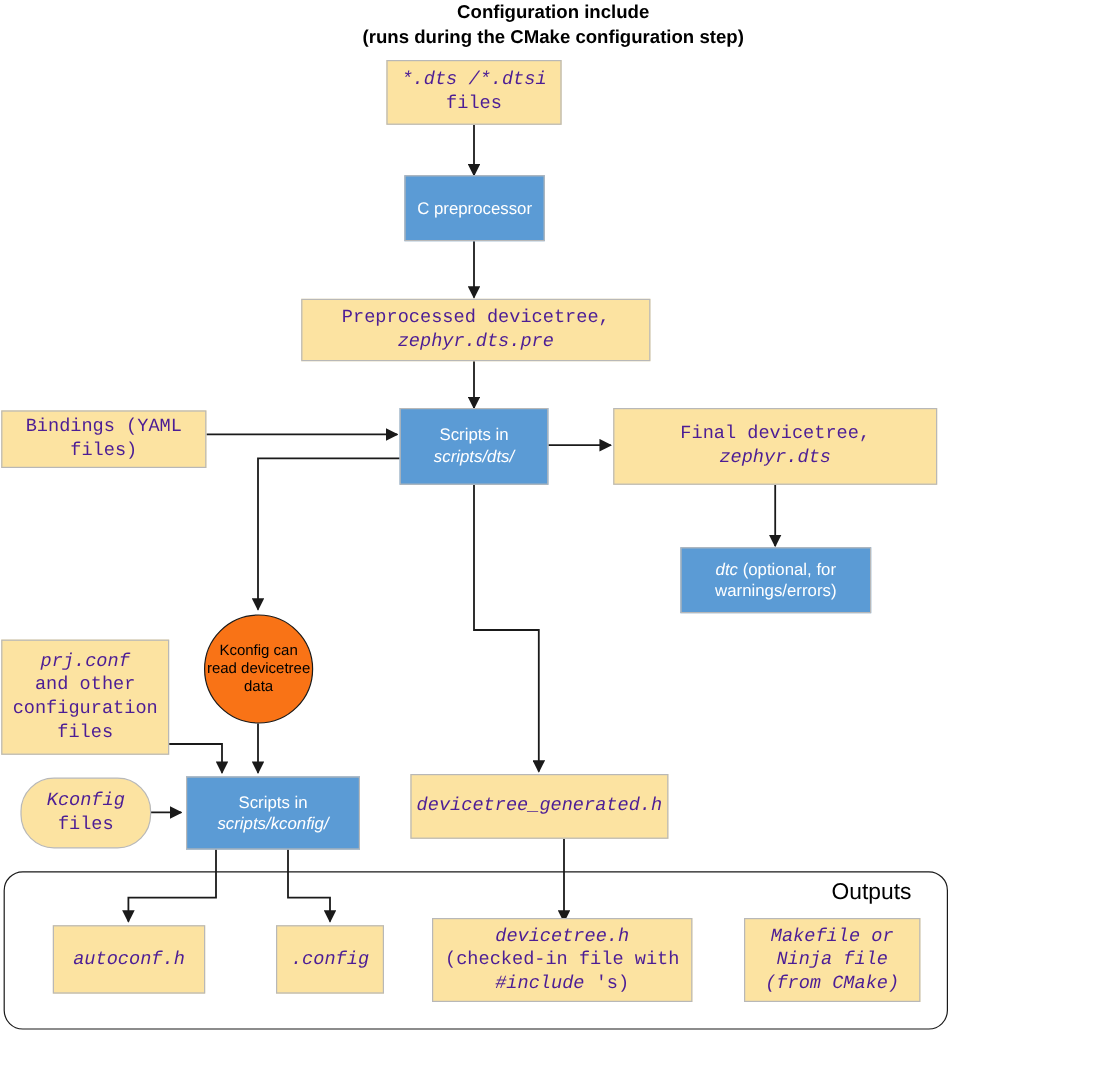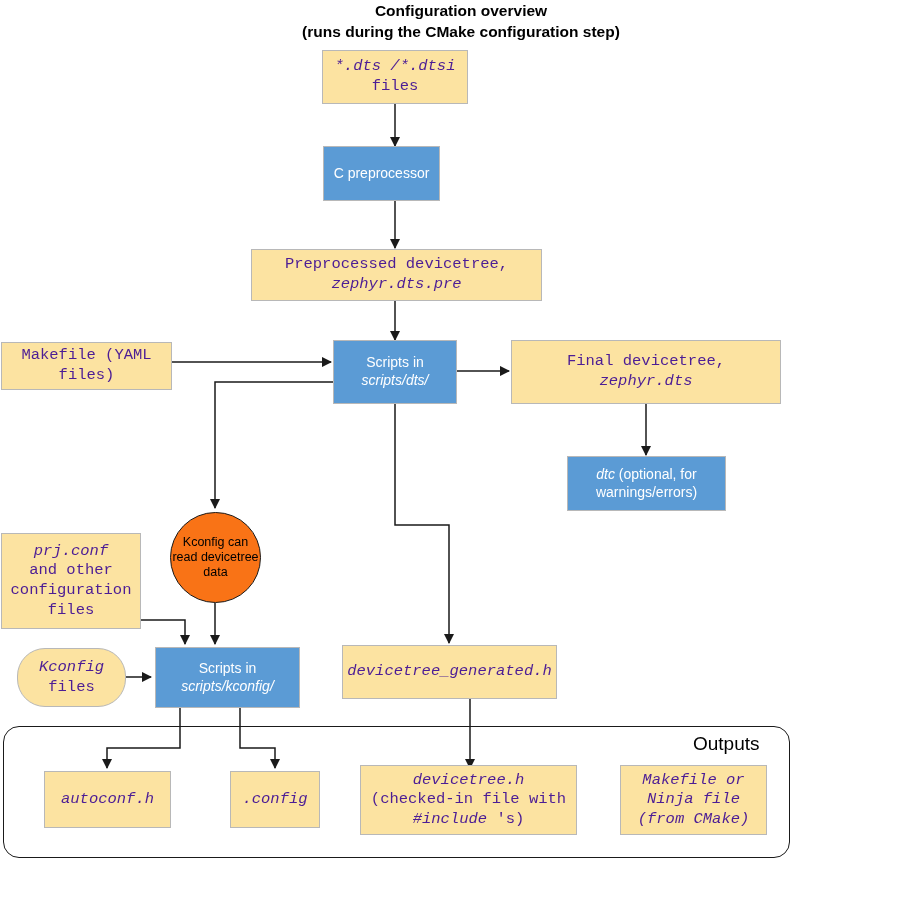--- a/index.html
+++ b/index.html
@@ -88,21 +88,21 @@
     pointer-events: none;
   }
   .txt { display: block; }
   .ital { font-style: italic; }
 </style>
 </head>
 <body>
 
 <div id="canvas">
 
-  <div class="title" style="top:0px;">Configuration overview
+  <div class="title" style="top:0px;">Configuration include
 (runs during the CMake configuration step)</div>
 
   <svg class="edges" viewBox="0 0 922 908" width="922" height="908">
     <defs>
       <marker id="arrow" viewBox="0 0 10 10" refX="9" refY="5" markerWidth="7" markerHeight="7" orient="auto-start-reverse">
         <path d="M 0 0 L 10 5 L 0 10 z" fill="#1a1a1a"></path>
       </marker>
     </defs>
     <g fill="none" stroke="#1a1a1a" stroke-width="1.5">
 
@@ -136,36 +136,36 @@
     </g>
   </svg>
 
   <div class="node yellow" style="left:322px; top:50px; width:146px; height:54px;">
     <div>
       <span class="txt ital">*.dts /*.dtsi</span>
       <span class="txt">files</span>
     </div>
   </div>
 
-  <div class="node blue" style="left:323px; top:146px; width:117px; height:55px;">
+  <div class="node blue" style="left:337px; top:146px; width:117px; height:55px;">
     <div>
       <span class="txt">C preprocessor</span>
     </div>
   </div>
 
   <div class="node yellow" style="left:251px; top:249px; width:291px; height:52px;">
     <div>
       <span class="txt">Preprocessed devicetree,</span>
       <span class="txt ital">zephyr.dts.pre</span>
     </div>
   </div>
 
   <div class="node yellow" style="left:1px; top:342px; width:171px; height:48px;">
     <div>
-      <span class="txt">Makefile (YAML</span>
+      <span class="txt">Bindings (YAML</span>
       <span class="txt">files)</span>
     </div>
   </div>
 
   <div class="node blue" style="left:333px; top:340px; width:124px; height:64px;">
     <div>
       <span class="txt">Scripts in</span>
       <span class="txt ital">scripts/dts/</span>
     </div>
   </div>

